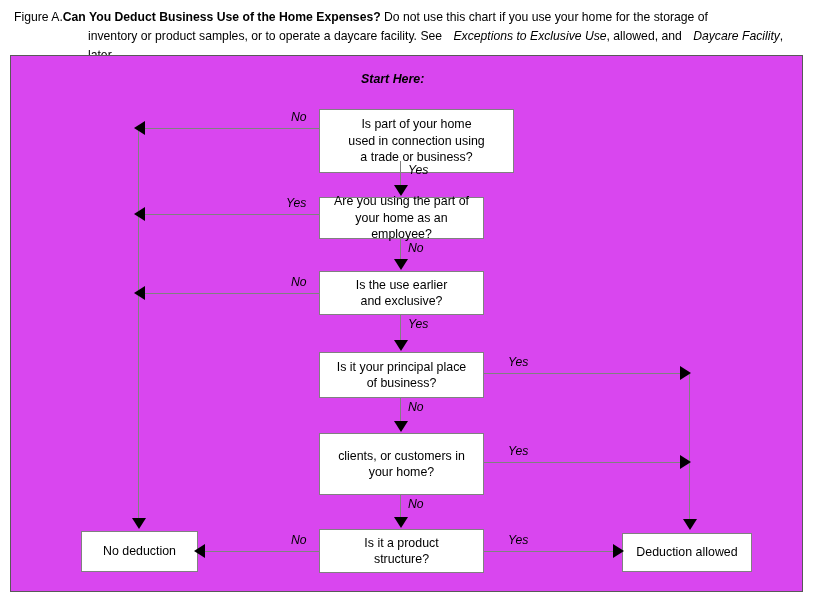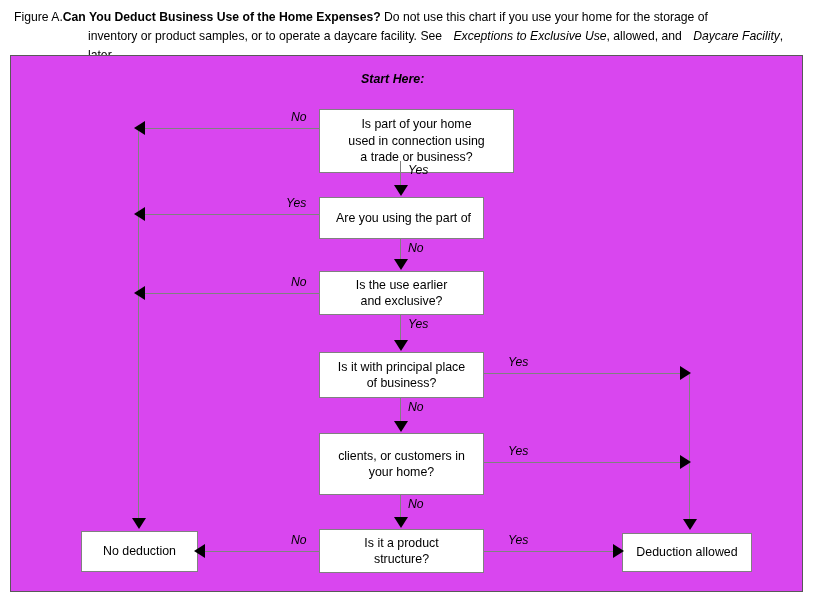--- a/index.html
+++ b/index.html
@@ -133,33 +133,34 @@
     <span>
       <span>Is part of your home</span>
       <span>used in connection using</span>
       <span>a trade or business?</span>
     </span>
   </div>
 
   <div class="node" style="left:308px; top:141px; width:165px; height:42px;justify-content:flex-end;">
     <span>
       <span>Are you using the part of</span>
+      <span>your home as an employee?</span>
     </span>
   </div>
 
   <div class="node" style="left:308px; top:215px; width:165px; height:44px;">
     <span>
       <span>Is the use earlier</span>
       <span>and exclusive?</span>
     </span>
   </div>
 
   <div class="node" style="left:308px; top:296px; width:165px; height:46px;">
     <span>
-      <span>Is it with principal place</span>
+      <span>Is it your principal place</span>
       <span>of business?</span>
     </span>
   </div>
 
   <div class="node" style="left:308px; top:377px; width:165px; height:62px;">
     <span>
       <span>clients, or customers in</span>
       <span>your home?</span>
     </span>
   </div>

